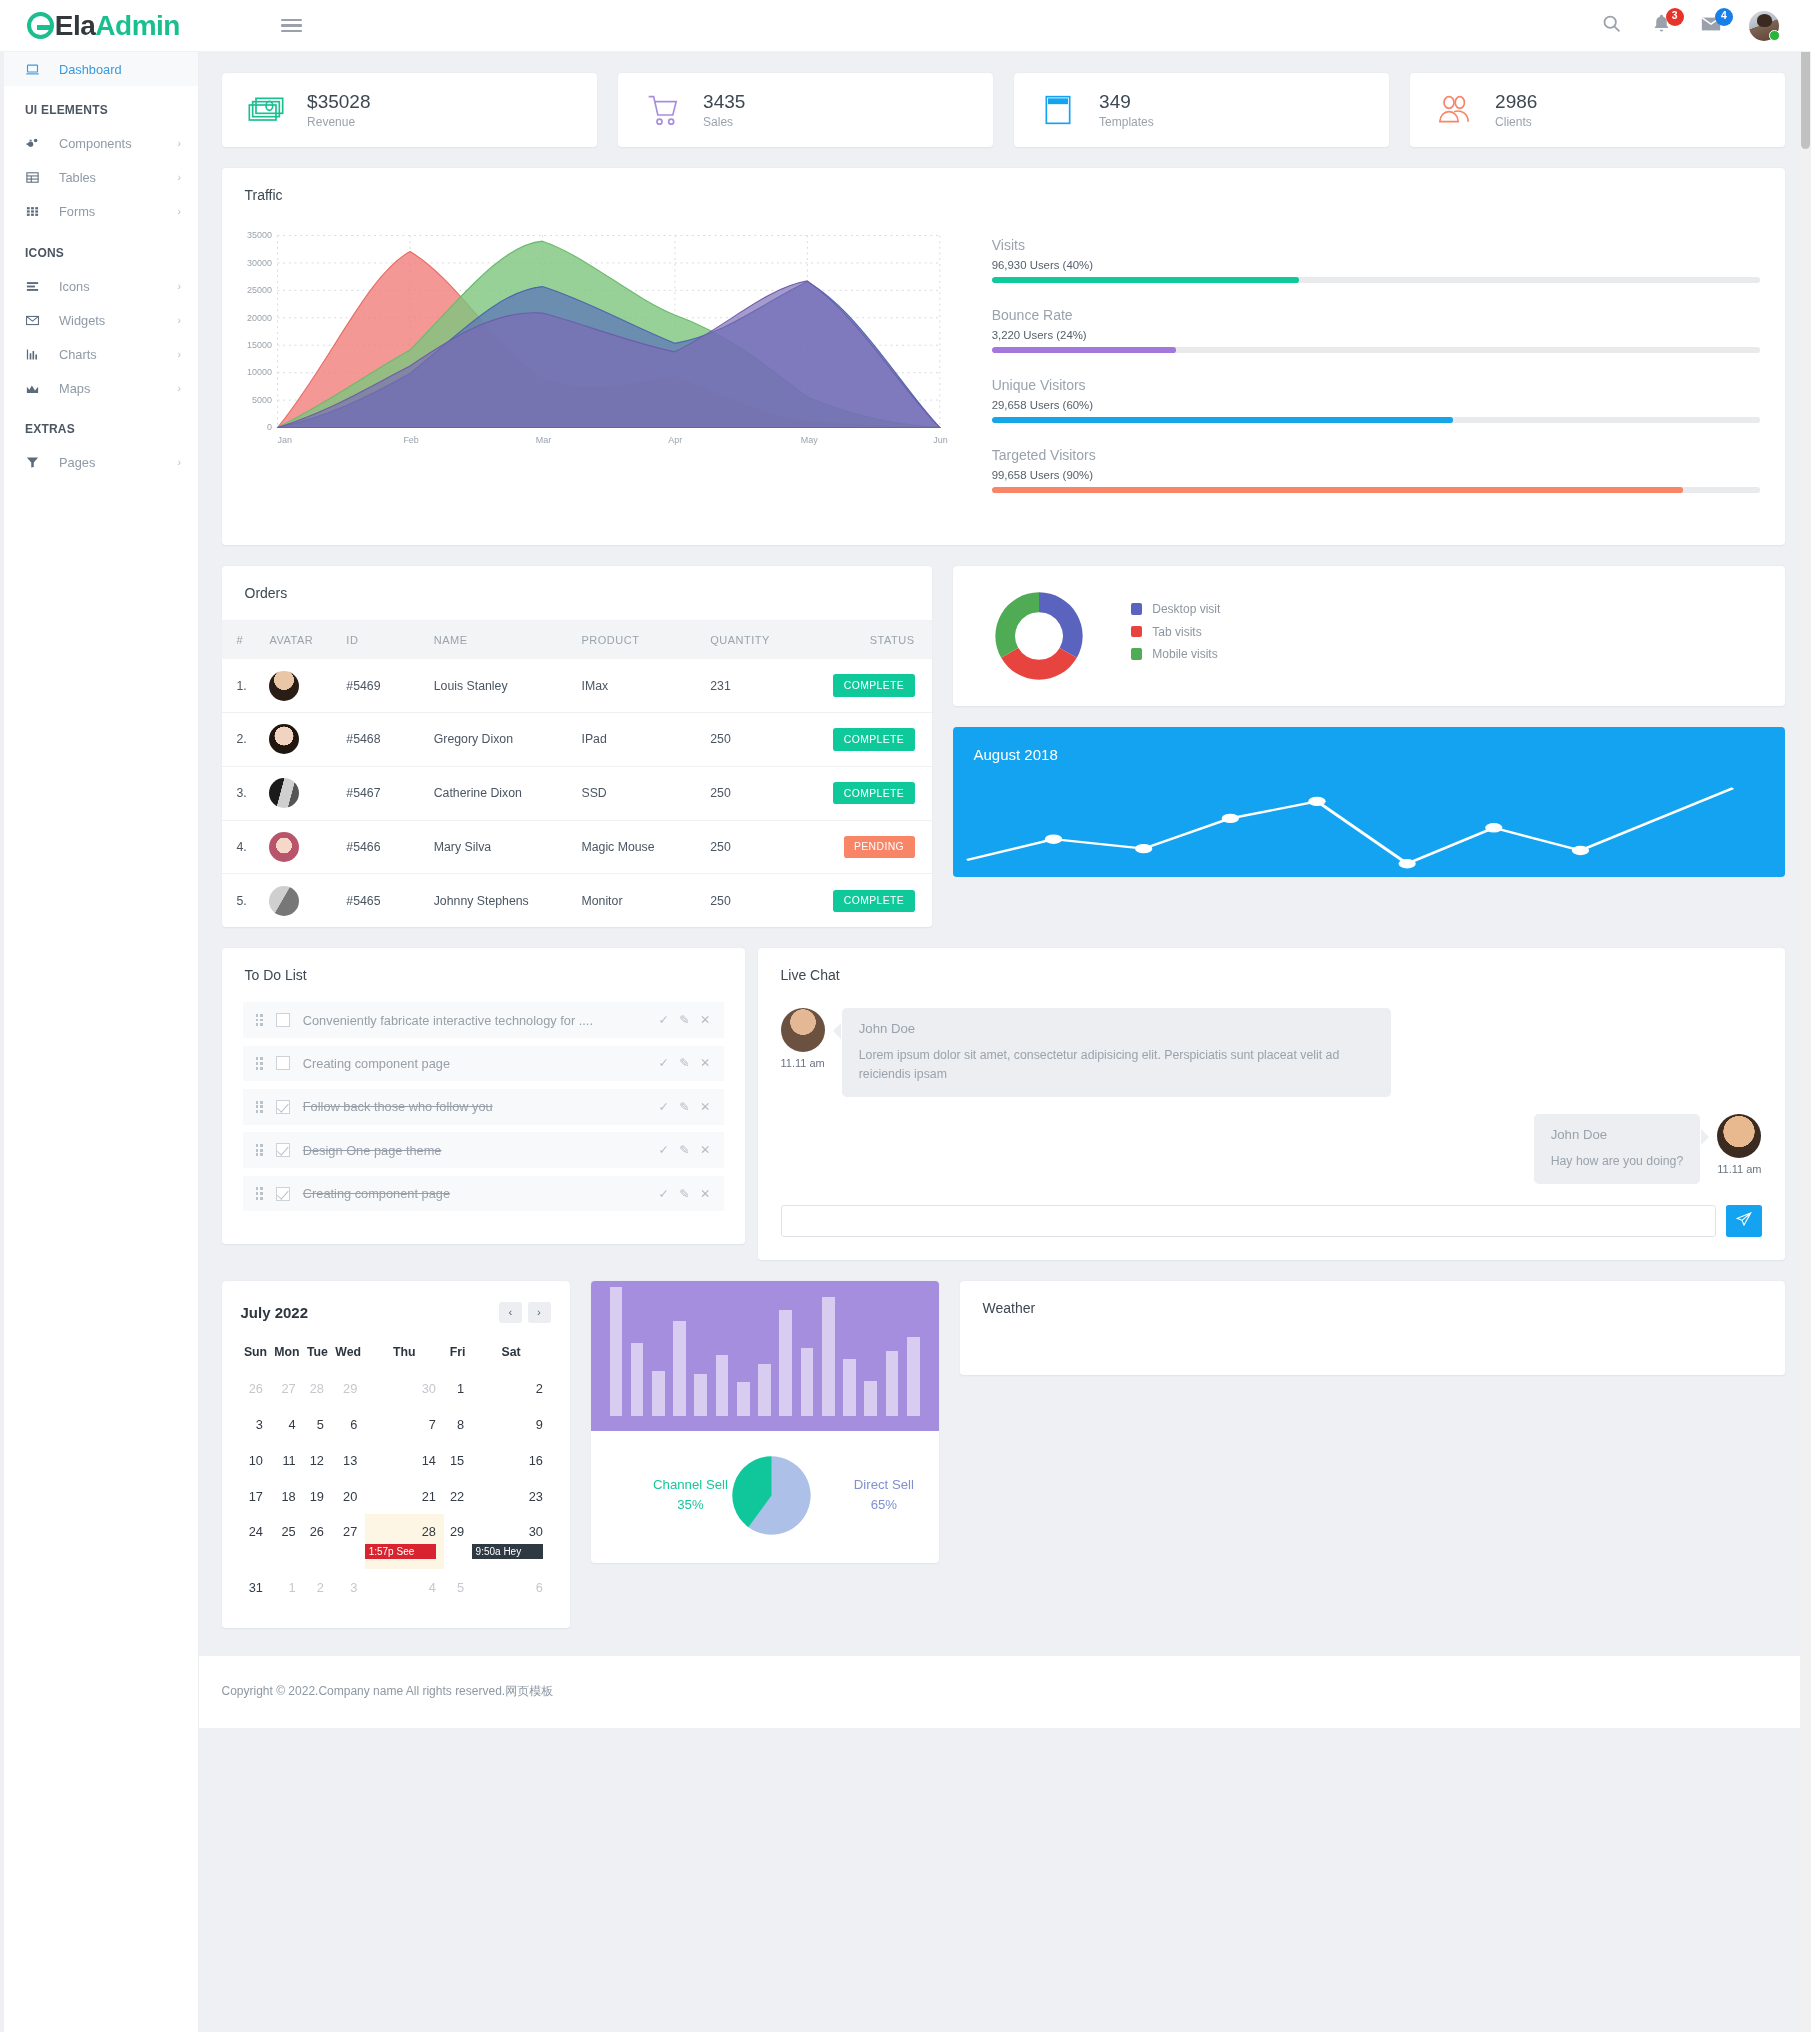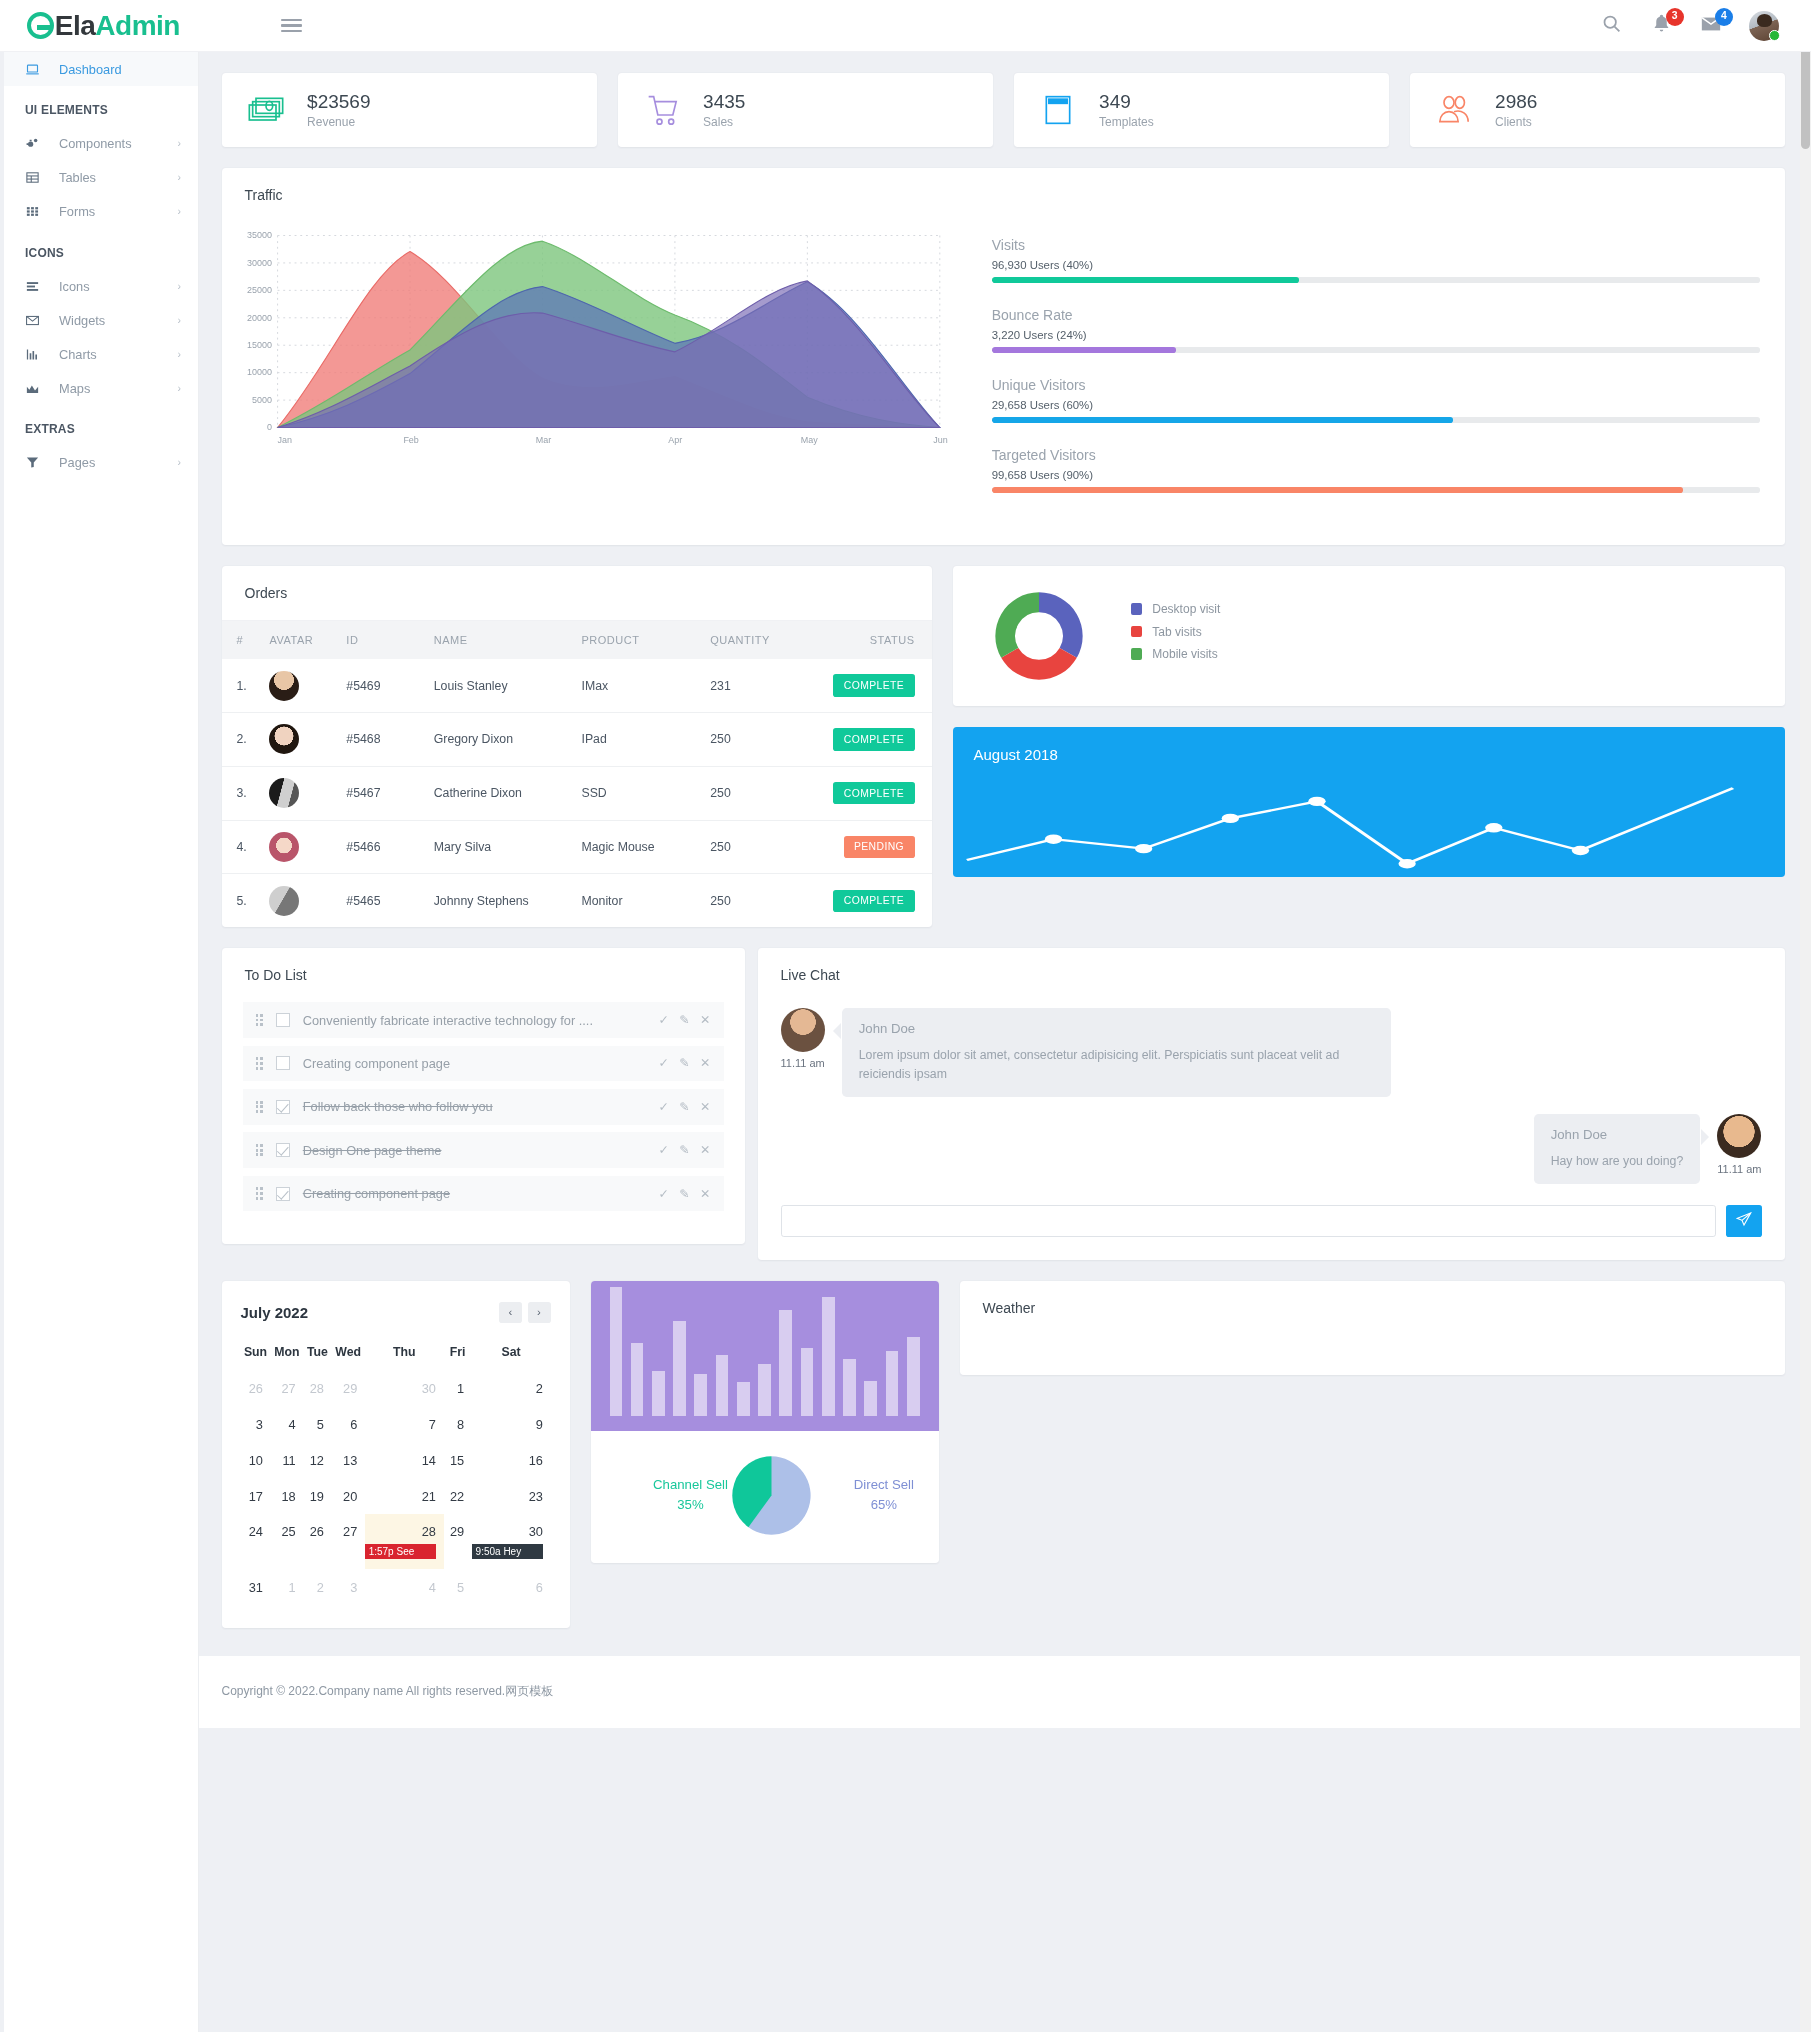--- a/index.html
+++ b/index.html
@@ -659,21 +659,21 @@
     <div class="card stat-card">
       <span class="stat-ico">
         <svg width="40" height="40" viewBox="0 0 48 48" fill="none" stroke="#19bf8f" stroke-width="2">
           <rect x="4" y="18" width="32" height="18"></rect>
             <rect x="8" y="14" width="32" height="18"></rect>
           <rect x="12" y="10" width="32" height="18"></rect>
             <ellipse cx="28" cy="19" rx="4" ry="5.5"></ellipse>
         </svg>
       </span>
       <div>
-        <div class="stat-num">$23569</div>
+        <div class="stat-num">$35028</div>
         <div class="stat-lbl">Revenue</div>
       </div>
     </div>
     <div class="card stat-card">
       <span class="stat-ico">
         <svg width="40" height="40" viewBox="0 0 48 48" fill="none" stroke="#a68ede" stroke-width="2">
           <path d="M8 8h6l5 22h18l4-16H16"></path>
             <circle cx="21" cy="38" r="3"></circle>
             <circle cx="35" cy="38" r="3"></circle>
         </svg>

